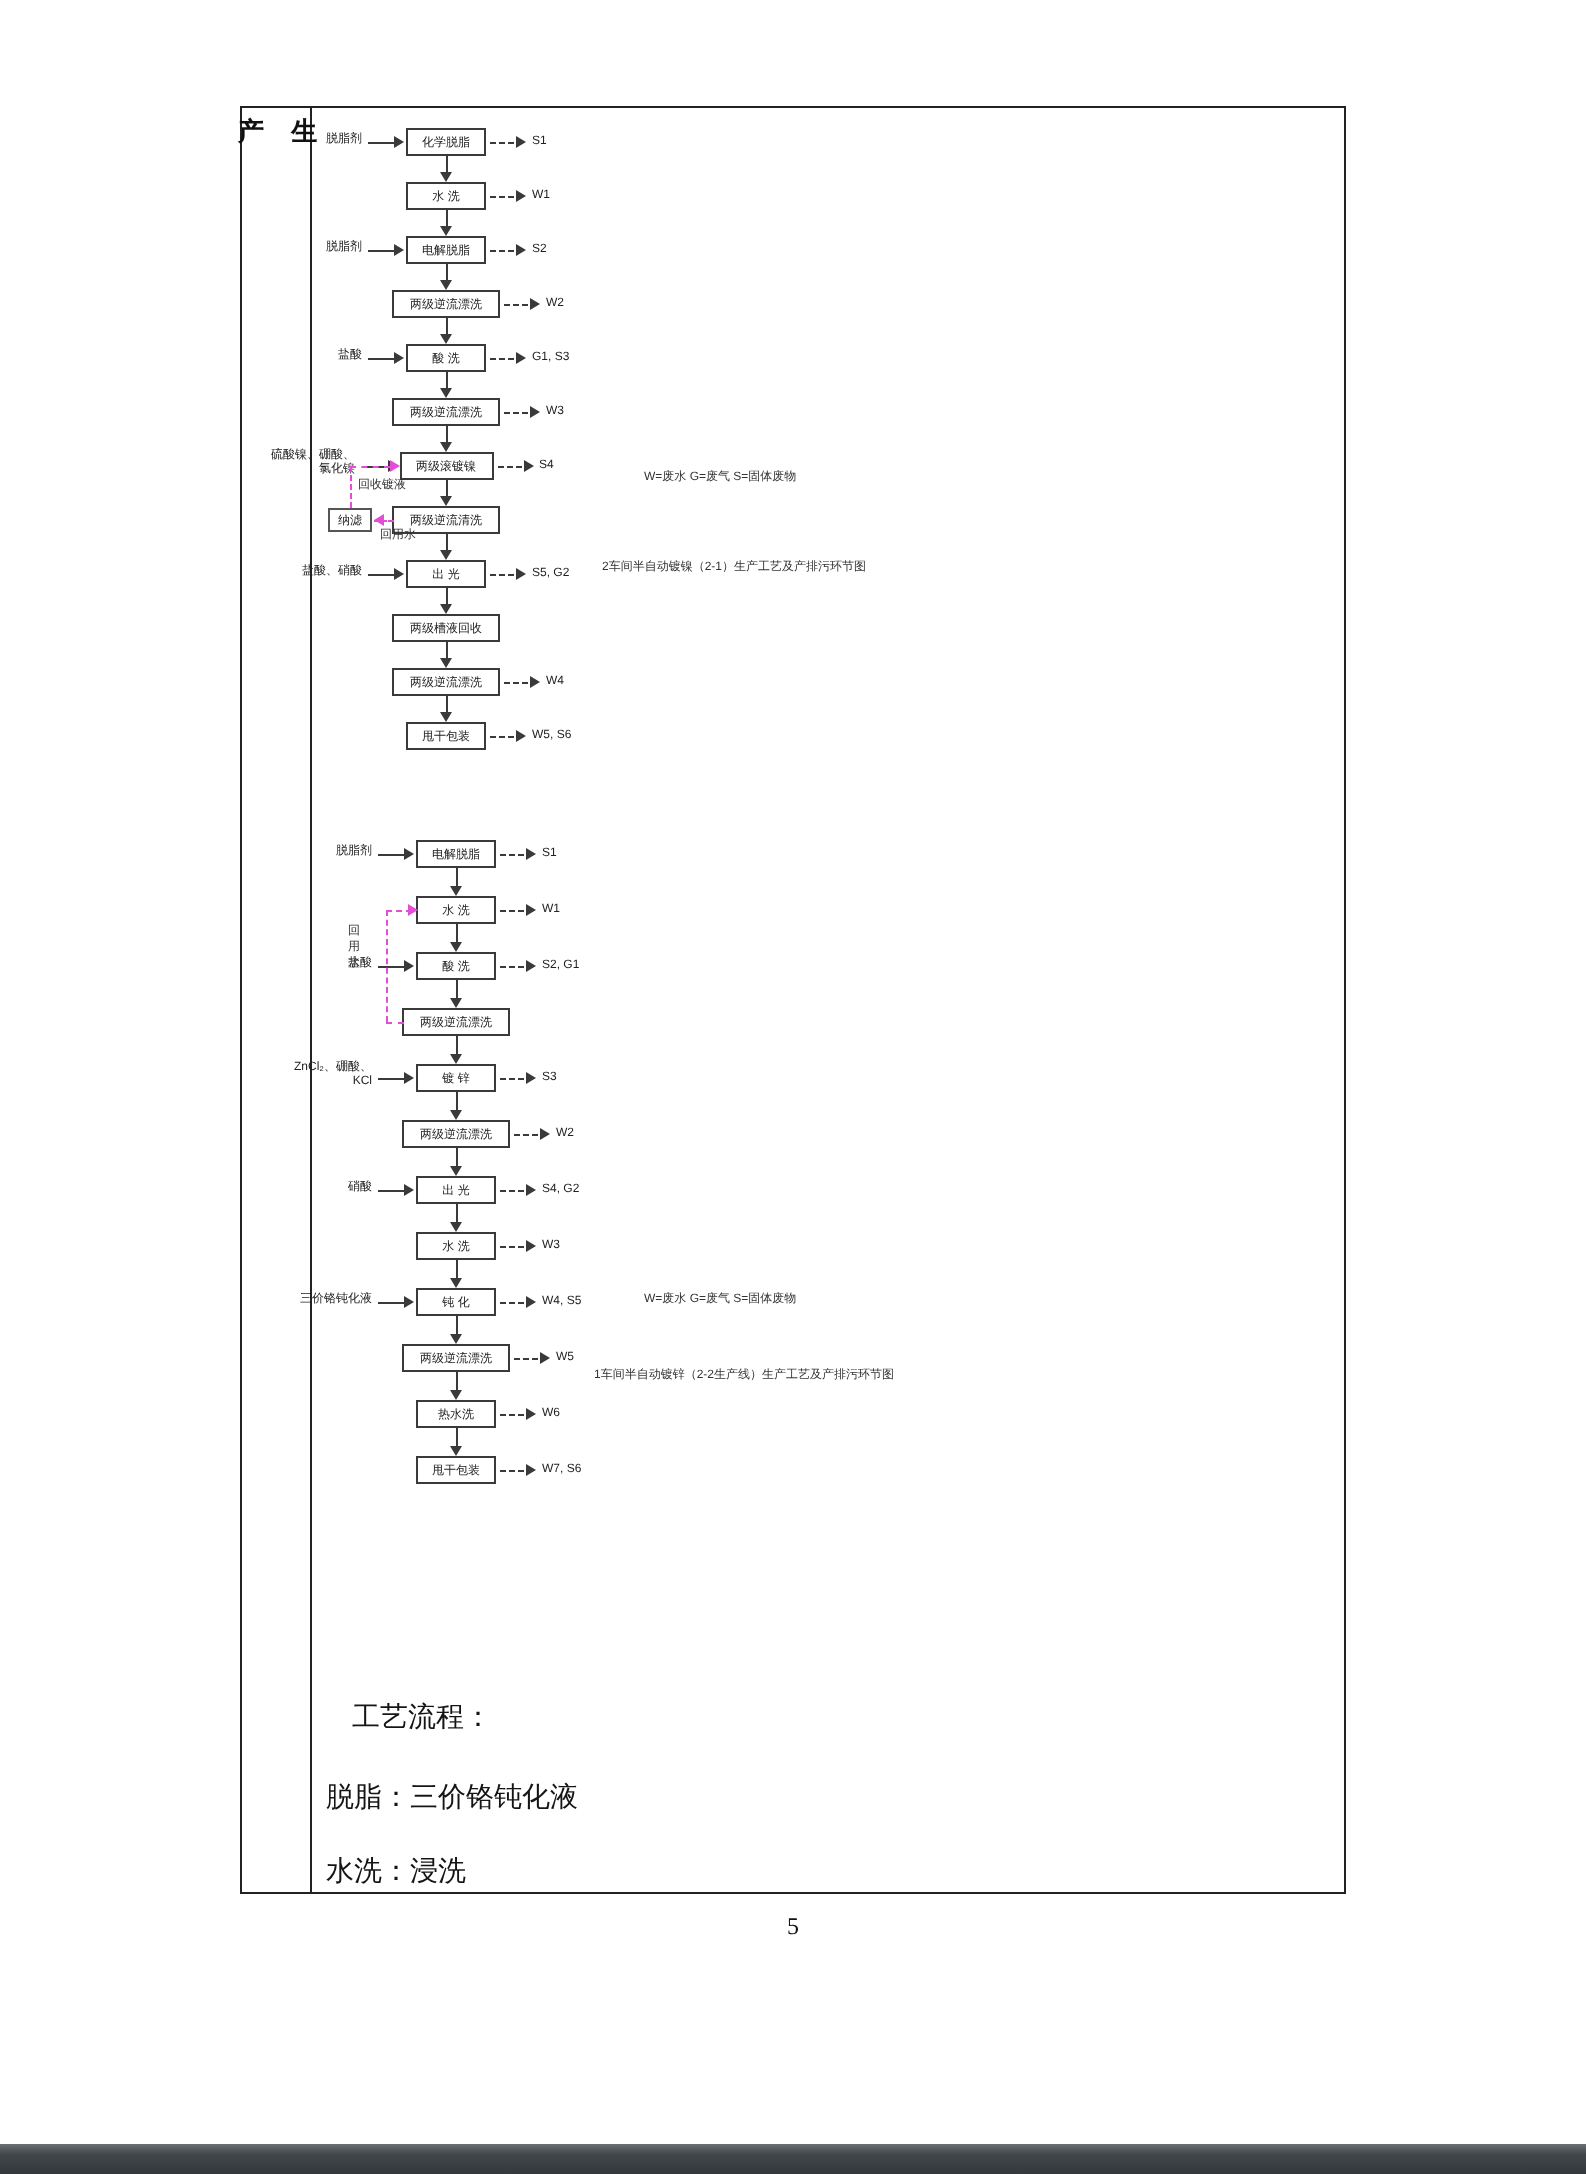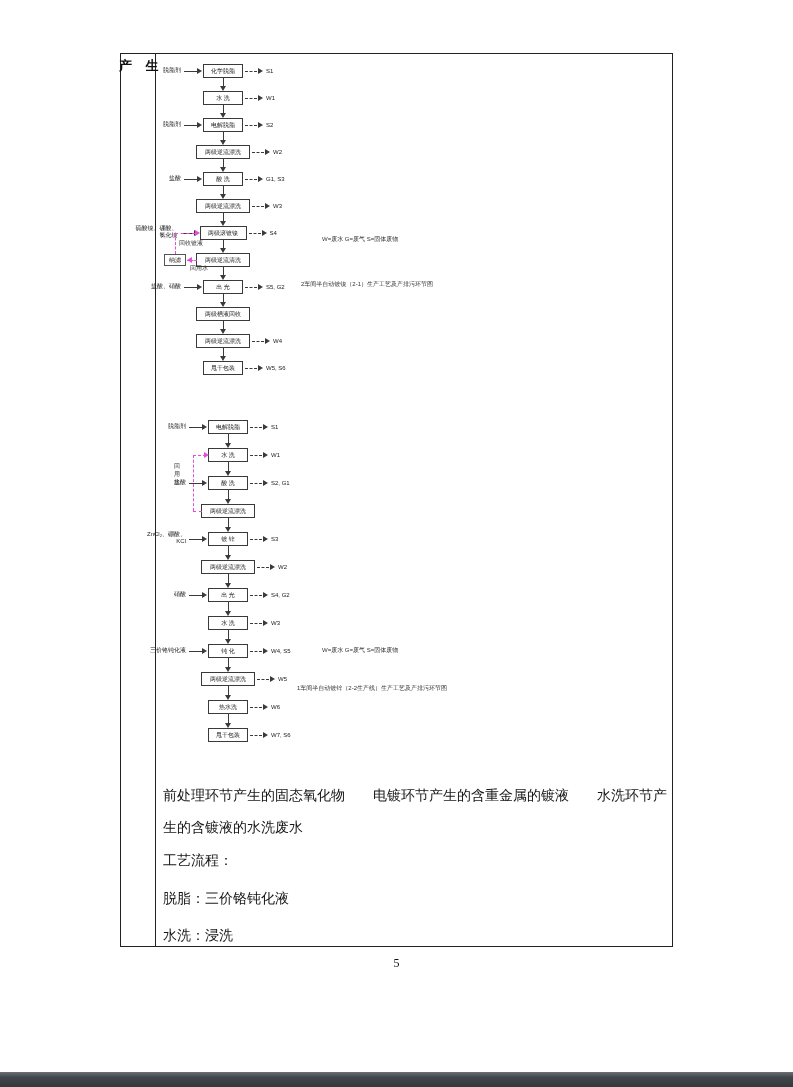--- a/index.html
+++ b/index.html
@@ -213,21 +213,20 @@
       <div class="sml" style="left: 297px; top: 685px; color: rgb(51, 51, 51);">1车间半自动镀锌（2-2生产线）生产工艺及产排污环节图</div>
       <div class="vl vdash pk" style="left: 193px; top: 455px; height: 56px; border-color: rgb(226, 79, 214);"></div>
       <div class="hl hdash pk" style="left: 193px; top: 455px; width: 13px; border-color: rgb(226, 79, 214);"></div>
       <div class="ar" style="left: 204px; top: 452px; border-left: 5px solid rgb(226, 79, 214); border-top: 3px solid transparent; border-bottom: 3px solid transparent;"></div>
       <div class="hl hdash pk" style="left: 193px; top: 511px; width: 9px; border-color: rgb(226, 79, 214);"></div>
       <div class="sml" style="left: 174px; top: 462px; width: 10px; line-height: 8px; color: rgb(51, 51, 51);">回
 用
 水</div>
     </div>
 
-  <div class="note" style="left:163px;top:779px;width:512px;">前处理环节产生的固态氧化物　　电镀环节产生的含重金属的镀液　　水洗环节产生的含镀液的水洗废水</div>
-  <div class="note" style="left:163px;top:844px;">工艺流程：</div>
+  <div class="note" style="left:176px;top:844px;font-family:Liberation Mono, monospace;">工艺流程：</div>
   <div class="note" style="left:163px;top:882px;">脱脂：三价铬钝化液</div>
   <div class="note" style="left:163px;top:919px;">水洗：浸洗</div>
 
   <div class="pagenum" style="left:120px;top:956px;width:553px;">5</div>
 
   <div class="footer-bar"></div>
 </div>
 
 </body></html>

